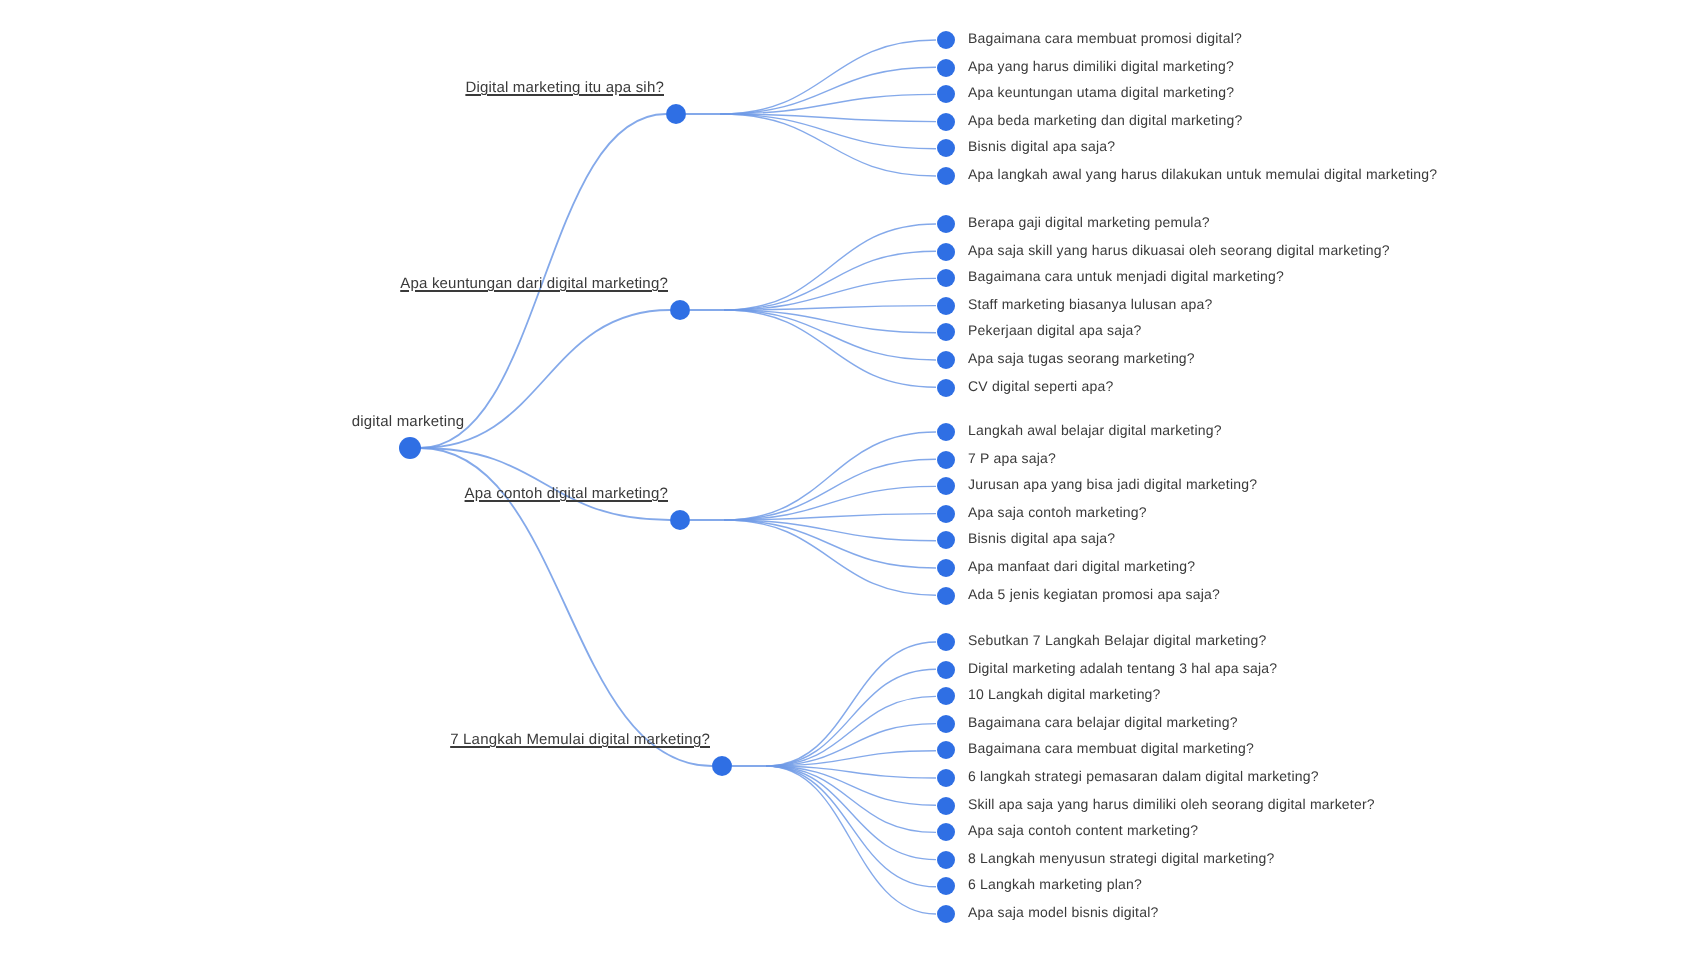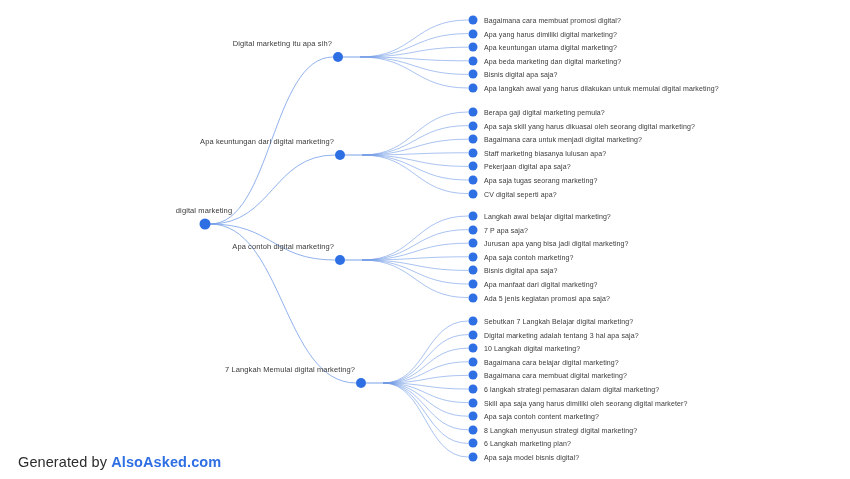--- a/index.html
+++ b/index.html
@@ -35,20 +35,21 @@
     white-space: nowrap;
     letter-spacing: 0.1px;
   }
   .node-label.root {
     font-size: 7.5px;
     transform: translate(-50%, -100%);
   }
   .node-label.hub {
     font-size: 7.5px;
     transform: translate(-100%, -100%);
+    text-decoration: underline;
   }
   .node-label.leaf {
     font-size: 7px;
     transform: translate(0, -50%);
     color: #3d3d3d;
   }
   #footer {
     position: absolute;
     left: 18px;
     bottom: 9px;
@@ -174,16 +175,13 @@
       <div class="node-dot leaf" style="left: 473px; top: 416.2px; background: rgb(47, 111, 228);"></div>
       <div class="node-label leaf" style="left: 484px; top: 416.2px; color: rgb(58, 58, 58);">Apa saja contoh content marketing?</div>
       <div class="node-dot leaf" style="left: 473px; top: 429.8px; background: rgb(47, 111, 228);"></div>
       <div class="node-label leaf" style="left: 484px; top: 429.8px; color: rgb(58, 58, 58);">8 Langkah menyusun strategi digital marketing?</div>
       <div class="node-dot leaf" style="left: 473px; top: 443.4px; background: rgb(47, 111, 228);"></div>
       <div class="node-label leaf" style="left: 484px; top: 443.4px; color: rgb(58, 58, 58);">6 Langkah marketing plan?</div>
       <div class="node-dot leaf" style="left: 473px; top: 457px; background: rgb(47, 111, 228);"></div>
       <div class="node-label leaf" style="left: 484px; top: 457px; color: rgb(58, 58, 58);">Apa saja model bisnis digital?</div>
     </div>
 
-  <div id="footer">
-    <span>Generated by </span><a class="brand" href="#" style="text-decoration:none">AlsoAsked.com</a>
-  </div>
 </div>
 
 </body></html>

